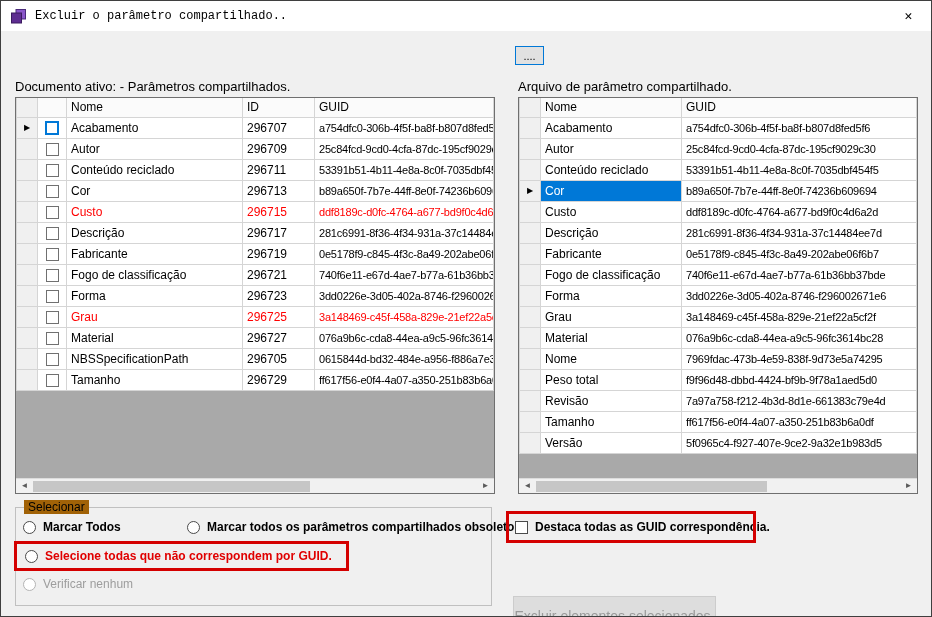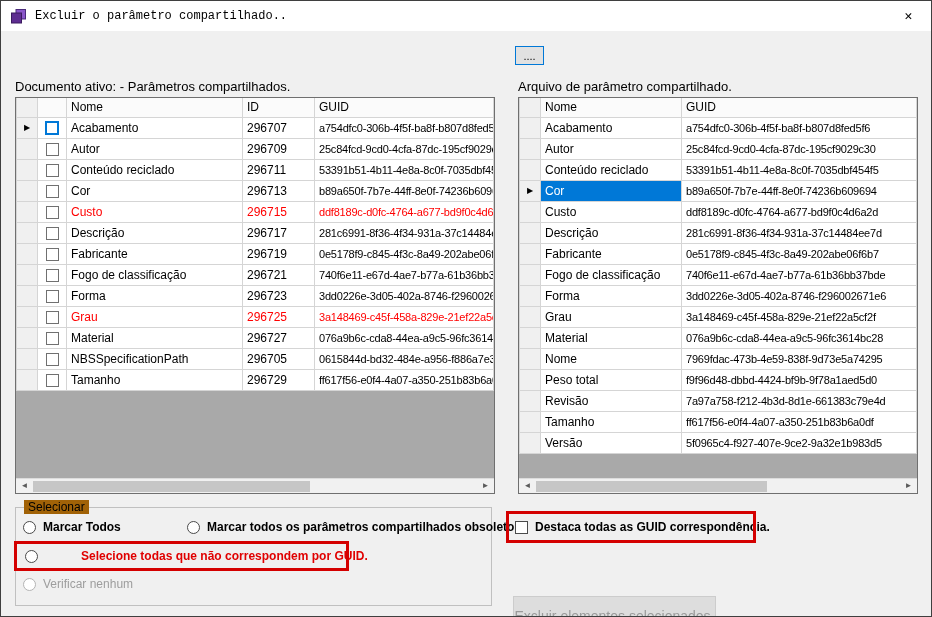--- a/index.html
+++ b/index.html
@@ -54,21 +54,21 @@
   .groupbox-label{ position:absolute; left:8px; top:-8px; background:#a16207; padding:0 4px;
                    font-size:12px; color:#000; }
 
   
   .ctl-row{ position:absolute; height:18px; display:flex; align-items:center; gap:7px;
             white-space:nowrap; }
   .radio{ width:13px; height:13px; border:1px solid #4a4a4a; border-radius:50%;
           background:#fff; flex:none; }
   .radio.disabled{ border-color:#b4b4b4; }
   .ctl-label{ font-size:12px; font-weight:bold; color:#000; }
-  .ctl-label.red{ color:#e00000;margin-left:36px; }
+  .ctl-label.red{ color:#e00000; }
   .ctl-label.gray{ color:#9d9d9d; font-weight:normal; }
   .cb2{ width:13px; height:13px; border:1px solid #4a4a4a; background:#fff; flex:none; }
 
   
   .annotation{ position:absolute; border:3px solid #d40000; pointer-events:none; z-index:50; }
 
   
   .btn{ position:absolute; background:#e1e1e1; border:1px solid #adadad; font-size:14px;
         color:#000; text-align:center; font-family:"Liberation Sans",sans-serif; cursor:pointer;margin-top:44px; }
   .btn:disabled{ background:#dddddd; border-color:#cccccc; color:#9a9a9a; cursor:default; }

